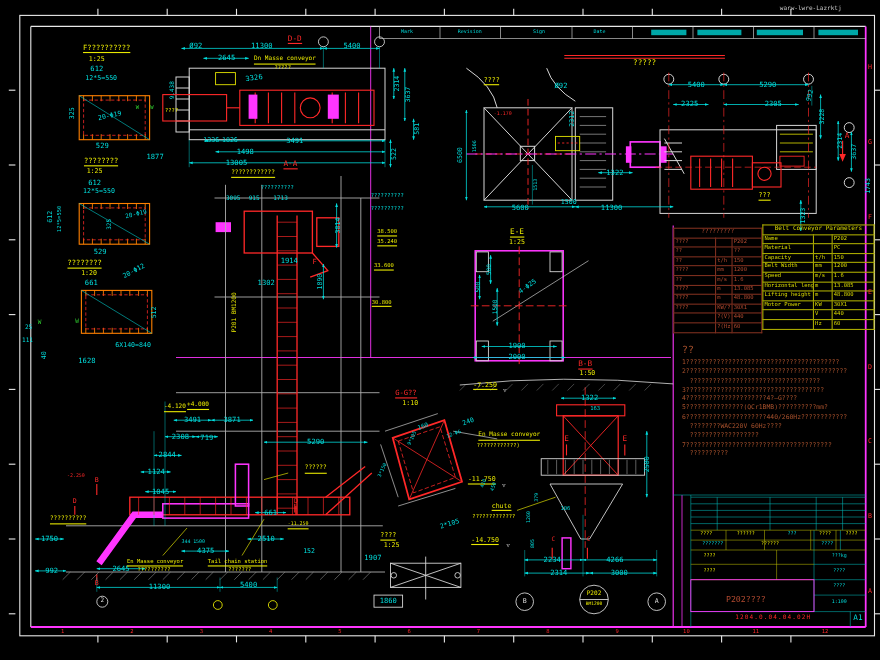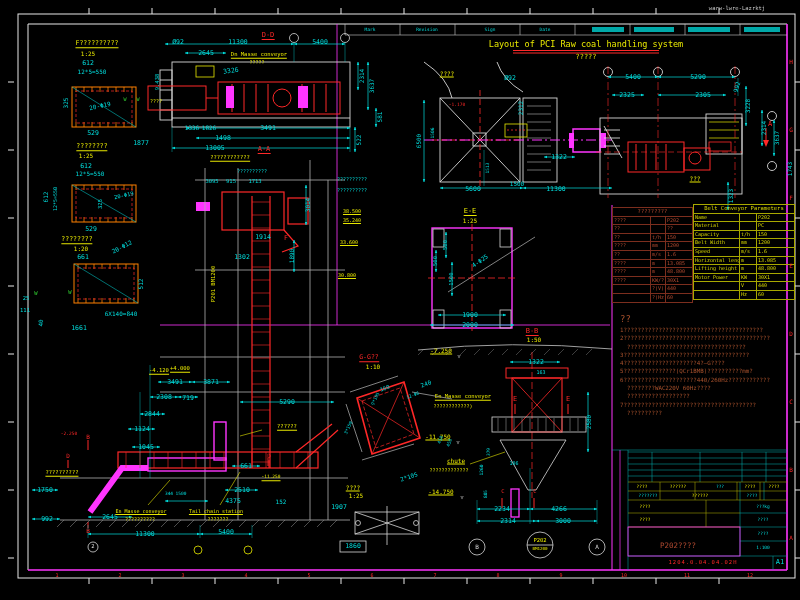--- a/index.html
+++ b/index.html
@@ -573,21 +573,20 @@
       <rect x="76" y="91" width="56" height="32" stroke="#ff2828" stroke-width="0.7" fill="none" stroke-dasharray="3 2"></rect>
       <rect x="72" y="185" width="64" height="37" stroke="#ff8000" stroke-width="1" fill="none"></rect>
       <rect x="76" y="189" width="56" height="29" stroke="#ff2828" stroke-width="0.7" fill="none" stroke-dasharray="3 2"></rect>
       <rect x="74" y="264" width="64" height="39" stroke="#ff8000" stroke-width="1" fill="none"></rect>
       <rect x="78" y="268" width="56" height="31" stroke="#ff2828" stroke-width="0.7" fill="none" stroke-dasharray="3 2"></rect>
       <line x1="72" y1="87" x2="136" y2="127" stroke="#00dede" stroke-width="0.5"></line>
       <line x1="72" y1="185" x2="136" y2="222" stroke="#00dede" stroke-width="0.5"></line>
       <line x1="74" y1="264" x2="138" y2="303" stroke="#00dede" stroke-width="0.5"></line>
     </svg>
 
-  <div id="main-title">Layout of PCI Raw coal handling system</div>
   <div id="sub-title">?????</div>
   <div id="watermark">warw-lwre-Lazrktj</div>
 
   <table class="cadtbl tbl-cn" id="tbl-cn">
       <colgroup>
         <col style="width: 38px;">
         <col style="width: 15px;">
         <col style="width: 27px;">
       </colgroup>
       <tbody>
@@ -766,21 +765,21 @@
     <span class="ann" style="left: 55px; top: 199px; color: rgb(0, 222, 222); font-size: 5px; transform: translate(-50%, -50%) rotate(-90deg);">12*5=550</span>
     <span class="ann" style="left: 101px; top: 204px; color: rgb(0, 222, 222); font-size: 5.5px; transform: translate(-50%, -50%) rotate(-90deg);">325</span>
     <span class="ann" style="left: 91px; top: 229px; color: rgb(0, 222, 222); font-size: 6.5px; transform: translate(-50%, -50%);">529</span>
     <span class="ann" style="left: 124px; top: 196px; color: rgb(0, 222, 222); font-size: 5.5px; transform: translate(-50%, -50%) rotate(-12deg);">20-Φ19</span>
     <span class="ann" style="left: 77px; top: 240px; color: rgb(232, 232, 0); font-size: 6.5px; transform: translate(-50%, -50%); border-bottom: 0.5px solid rgb(232, 232, 0);">????????</span>
     <span class="ann" style="left: 81px; top: 249px; color: rgb(232, 232, 0); font-size: 6px; transform: translate(-50%, -50%);">1:20</span>
     <span class="ann" style="left: 83px; top: 257px; color: rgb(0, 222, 222); font-size: 6.5px; transform: translate(-50%, -50%);">661</span>
     <span class="ann" style="left: 122px; top: 247px; color: rgb(0, 222, 222); font-size: 6px; transform: translate(-50%, -50%) rotate(-28deg);">20-Φ12</span>
     <span class="ann" style="left: 141px; top: 284px; color: rgb(0, 222, 222); font-size: 6px; transform: translate(-50%, -50%) rotate(-90deg);">512</span>
     <span class="ann" style="left: 121px; top: 314px; color: rgb(0, 222, 222); font-size: 6px; transform: translate(-50%, -50%);">6X140=840</span>
-    <span class="ann" style="left: 79px; top: 328px; color: rgb(0, 222, 222); font-size: 6.5px; transform: translate(-50%, -50%);">1661</span>
+    <span class="ann" style="left: 79px; top: 328px; color: rgb(0, 222, 222); font-size: 6.5px; transform: translate(-50%, -50%);">1628</span>
     <span class="ann" style="left: 41px; top: 323px; color: rgb(0, 222, 222); font-size: 6px; transform: translate(-50%, -50%) rotate(-90deg);">40</span>
     <span class="ann" style="left: 26px; top: 299px; color: rgb(0, 222, 222); font-size: 5.5px; transform: translate(-50%, -50%);">25</span>
     <span class="ann" style="left: 25px; top: 311px; color: rgb(0, 222, 222); font-size: 5.5px; transform: translate(-50%, -50%);">111</span>
     <span class="ann" style="left: 36px; top: 294px; color: rgb(46, 200, 46); font-size: 5.5px; transform: translate(-50%, -50%);">W</span>
     <span class="ann" style="left: 70px; top: 293px; color: rgb(46, 200, 46); font-size: 5.5px; transform: translate(-50%, -50%);">W</span>
     <span class="ann" style="left: 125px; top: 99px; color: rgb(46, 200, 46); font-size: 5px; transform: translate(-50%, -50%);">W</span>
     <span class="ann" style="left: 138px; top: 99px; color: rgb(46, 200, 46); font-size: 5px; transform: translate(-50%, -50%);">W</span>
     <span class="ann" style="left: 268px; top: 36px; color: rgb(255, 40, 40); font-size: 7px; transform: translate(-50%, -50%); border-bottom: 0.5px solid rgb(255, 40, 40);">D-D</span>
     <span class="ann" style="left: 178px; top: 42px; color: rgb(0, 222, 222); font-size: 6.5px; transform: translate(-50%, -50%);">Ø92</span>
     <span class="ann" style="left: 238px; top: 42px; color: rgb(0, 222, 222); font-size: 6.5px; transform: translate(-50%, -50%);">11300</span>
@@ -825,21 +824,21 @@
     <span class="ann" style="left: 211px; top: 382px; color: rgb(0, 222, 222); font-size: 6.5px; transform: translate(-50%, -50%);">3871</span>
     <span class="ann" style="left: 164px; top: 397px; color: rgb(0, 222, 222); font-size: 6.5px; transform: translate(-50%, -50%);">2308</span>
     <span class="ann" style="left: 188px; top: 398px; color: rgb(0, 222, 222); font-size: 6.5px; transform: translate(-50%, -50%);">719</span>
     <span class="ann" style="left: 152px; top: 414px; color: rgb(0, 222, 222); font-size: 6.5px; transform: translate(-50%, -50%);">2844</span>
     <span class="ann" style="left: 287px; top: 402px; color: rgb(0, 222, 222); font-size: 6.5px; transform: translate(-50%, -50%);">5290</span>
     <span class="ann" style="left: 142px; top: 429px; color: rgb(0, 222, 222); font-size: 6.5px; transform: translate(-50%, -50%);">1124</span>
     <span class="ann" style="left: 287px; top: 427px; color: rgb(232, 232, 0); font-size: 5.5px; transform: translate(-50%, -50%); border-bottom: 0.5px solid rgb(232, 232, 0);">??????</span>
     <span class="ann" style="left: 146px; top: 447px; color: rgb(0, 222, 222); font-size: 6.5px; transform: translate(-50%, -50%);">1045</span>
     <span class="ann" style="left: 246px; top: 466px; color: rgb(0, 222, 222); font-size: 6.5px; transform: translate(-50%, -50%);">661</span>
     <span class="ann" style="left: 242px; top: 490px; color: rgb(0, 222, 222); font-size: 6.5px; transform: translate(-50%, -50%);">2510</span>
-    <span class="ann" style="left: 187px; top: 501px; color: rgb(0, 222, 222); font-size: 6.5px; transform: translate(-50%, -50%); margin-left: 46px;">4375</span>
+    <span class="ann" style="left: 187px; top: 501px; color: rgb(0, 222, 222); font-size: 6.5px; transform: translate(-50%, -50%);">4375</span>
     <span class="ann" style="left: 169px; top: 494px; color: rgb(0, 222, 222); font-size: 4.5px; transform: translate(-50%, -50%);">344</span>
     <span class="ann" style="left: 181px; top: 494px; color: rgb(0, 222, 222); font-size: 4.5px; transform: translate(-50%, -50%);">1500</span>
     <span class="ann" style="left: 281px; top: 502px; color: rgb(0, 222, 222); font-size: 6px; transform: translate(-50%, -50%);">152</span>
     <span class="ann" style="left: 271px; top: 478px; color: rgb(232, 232, 0); font-size: 4.5px; transform: translate(-50%, -50%); border-bottom: 0.5px solid rgb(232, 232, 0);">-11.250</span>
     <span class="ann" style="left: 269px; top: 456px; color: rgb(255, 40, 40); font-size: 6px; transform: translate(-50%, -50%);">D</span>
     <span class="ann" style="left: 68px; top: 456px; color: rgb(255, 40, 40); font-size: 6px; transform: translate(-50%, -50%);">D</span>
     <span class="ann" style="left: 88px; top: 437px; color: rgb(255, 40, 40); font-size: 6px; transform: translate(-50%, -50%);">B</span>
     <span class="ann" style="left: 88px; top: 531px; color: rgb(255, 40, 40); font-size: 6px; transform: translate(-50%, -50%);">B</span>
     <span class="ann" style="left: 69px; top: 434px; color: rgb(255, 40, 40); font-size: 4.5px; transform: translate(-50%, -50%);">-2.250</span>
     <span class="ann" style="left: 62px; top: 473px; color: rgb(232, 232, 0); font-size: 5.5px; transform: translate(-50%, -50%); border-bottom: 0.5px solid rgb(232, 232, 0);">??????????</span>

